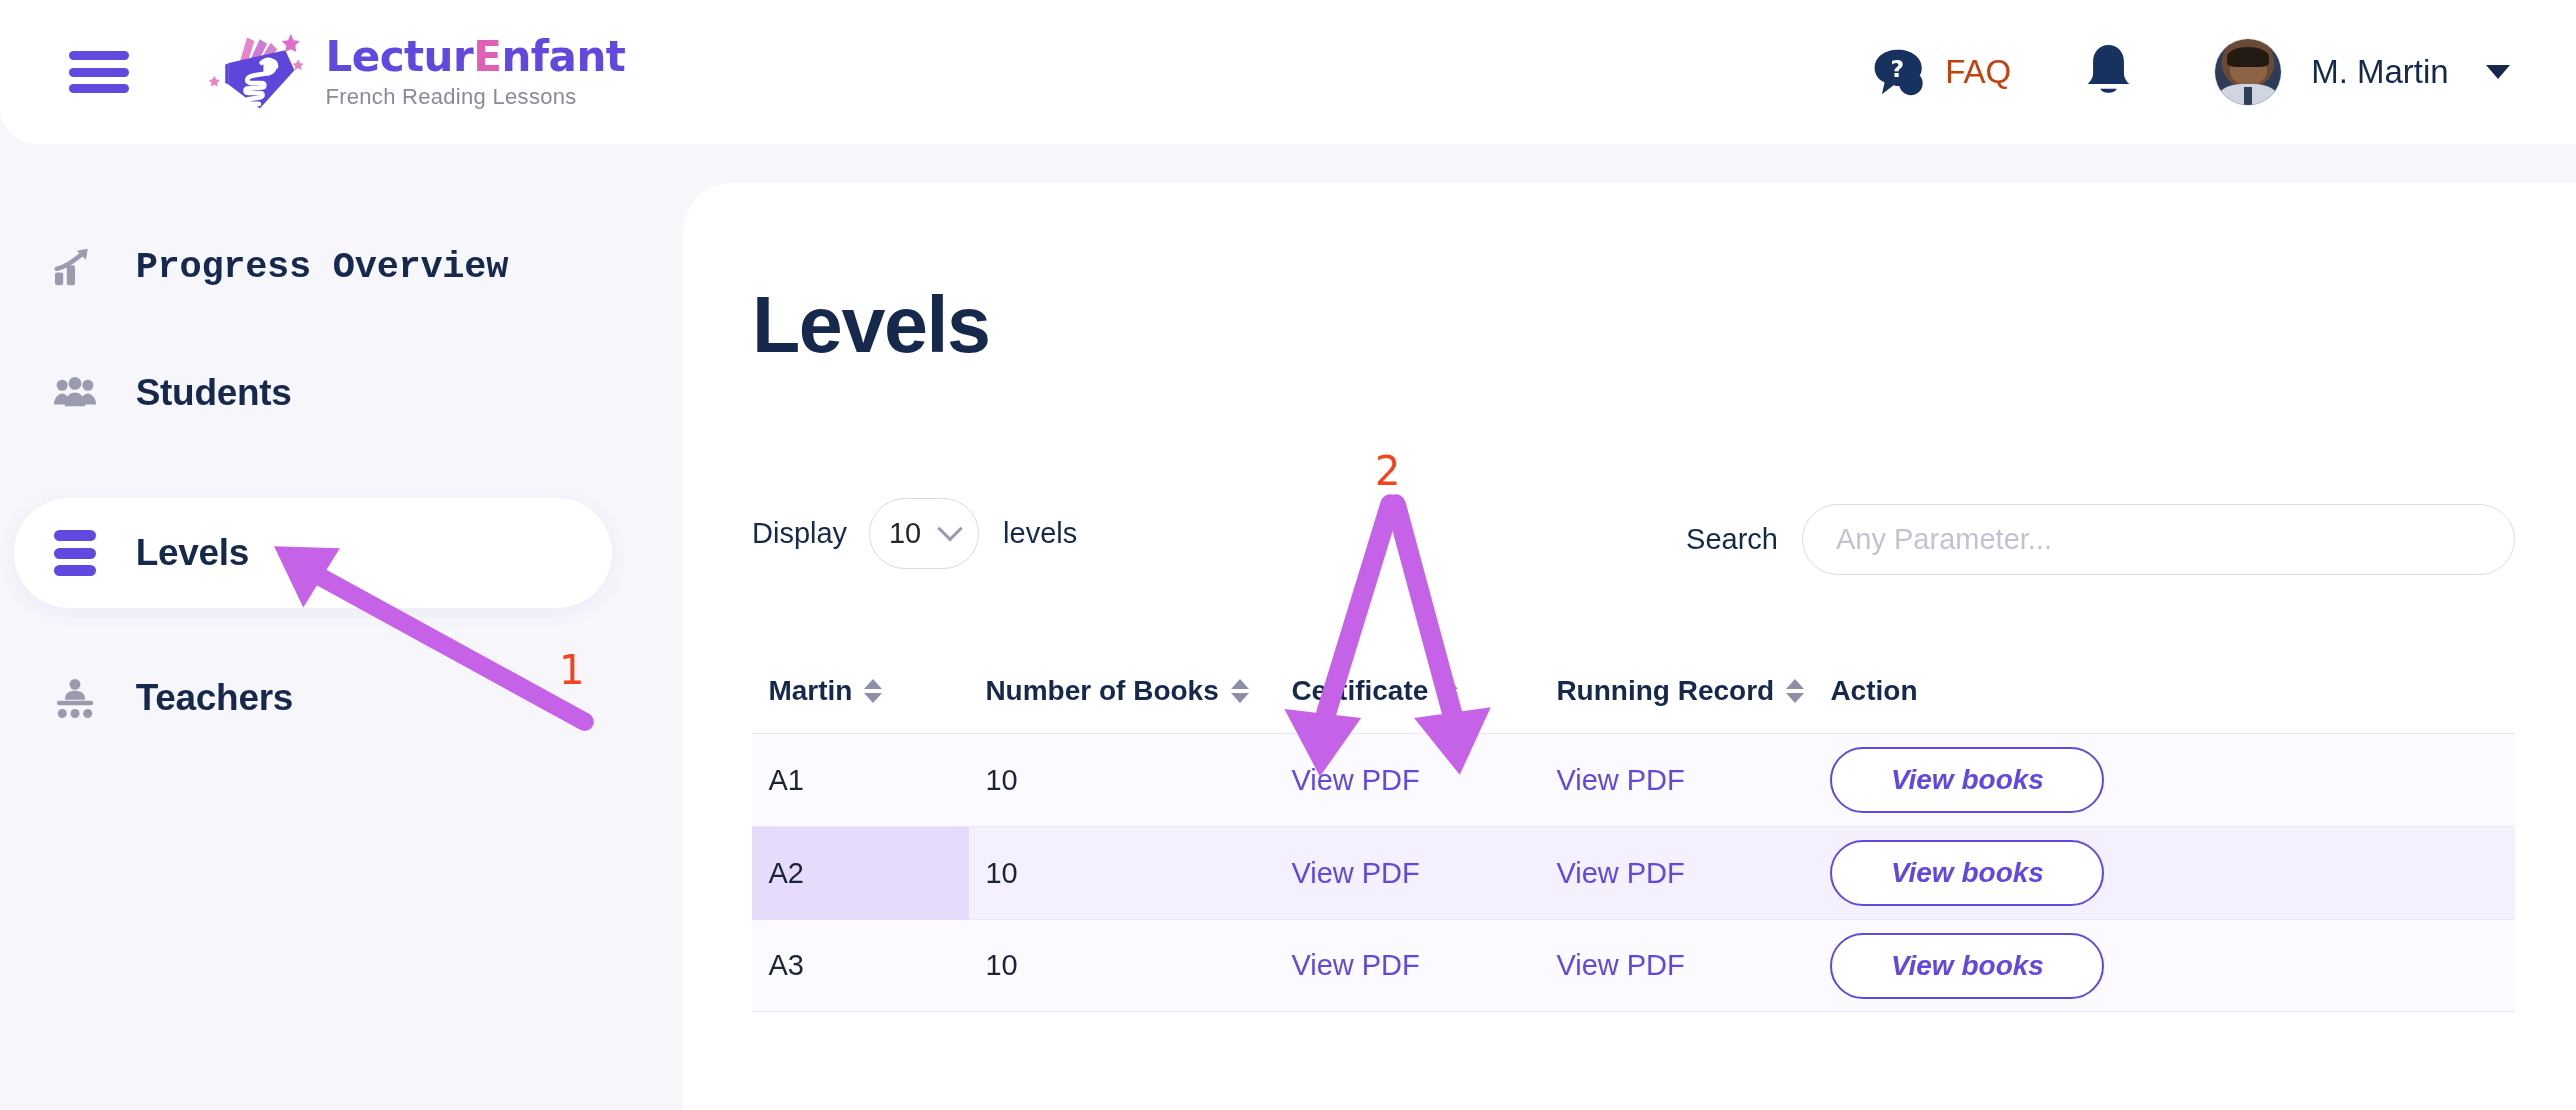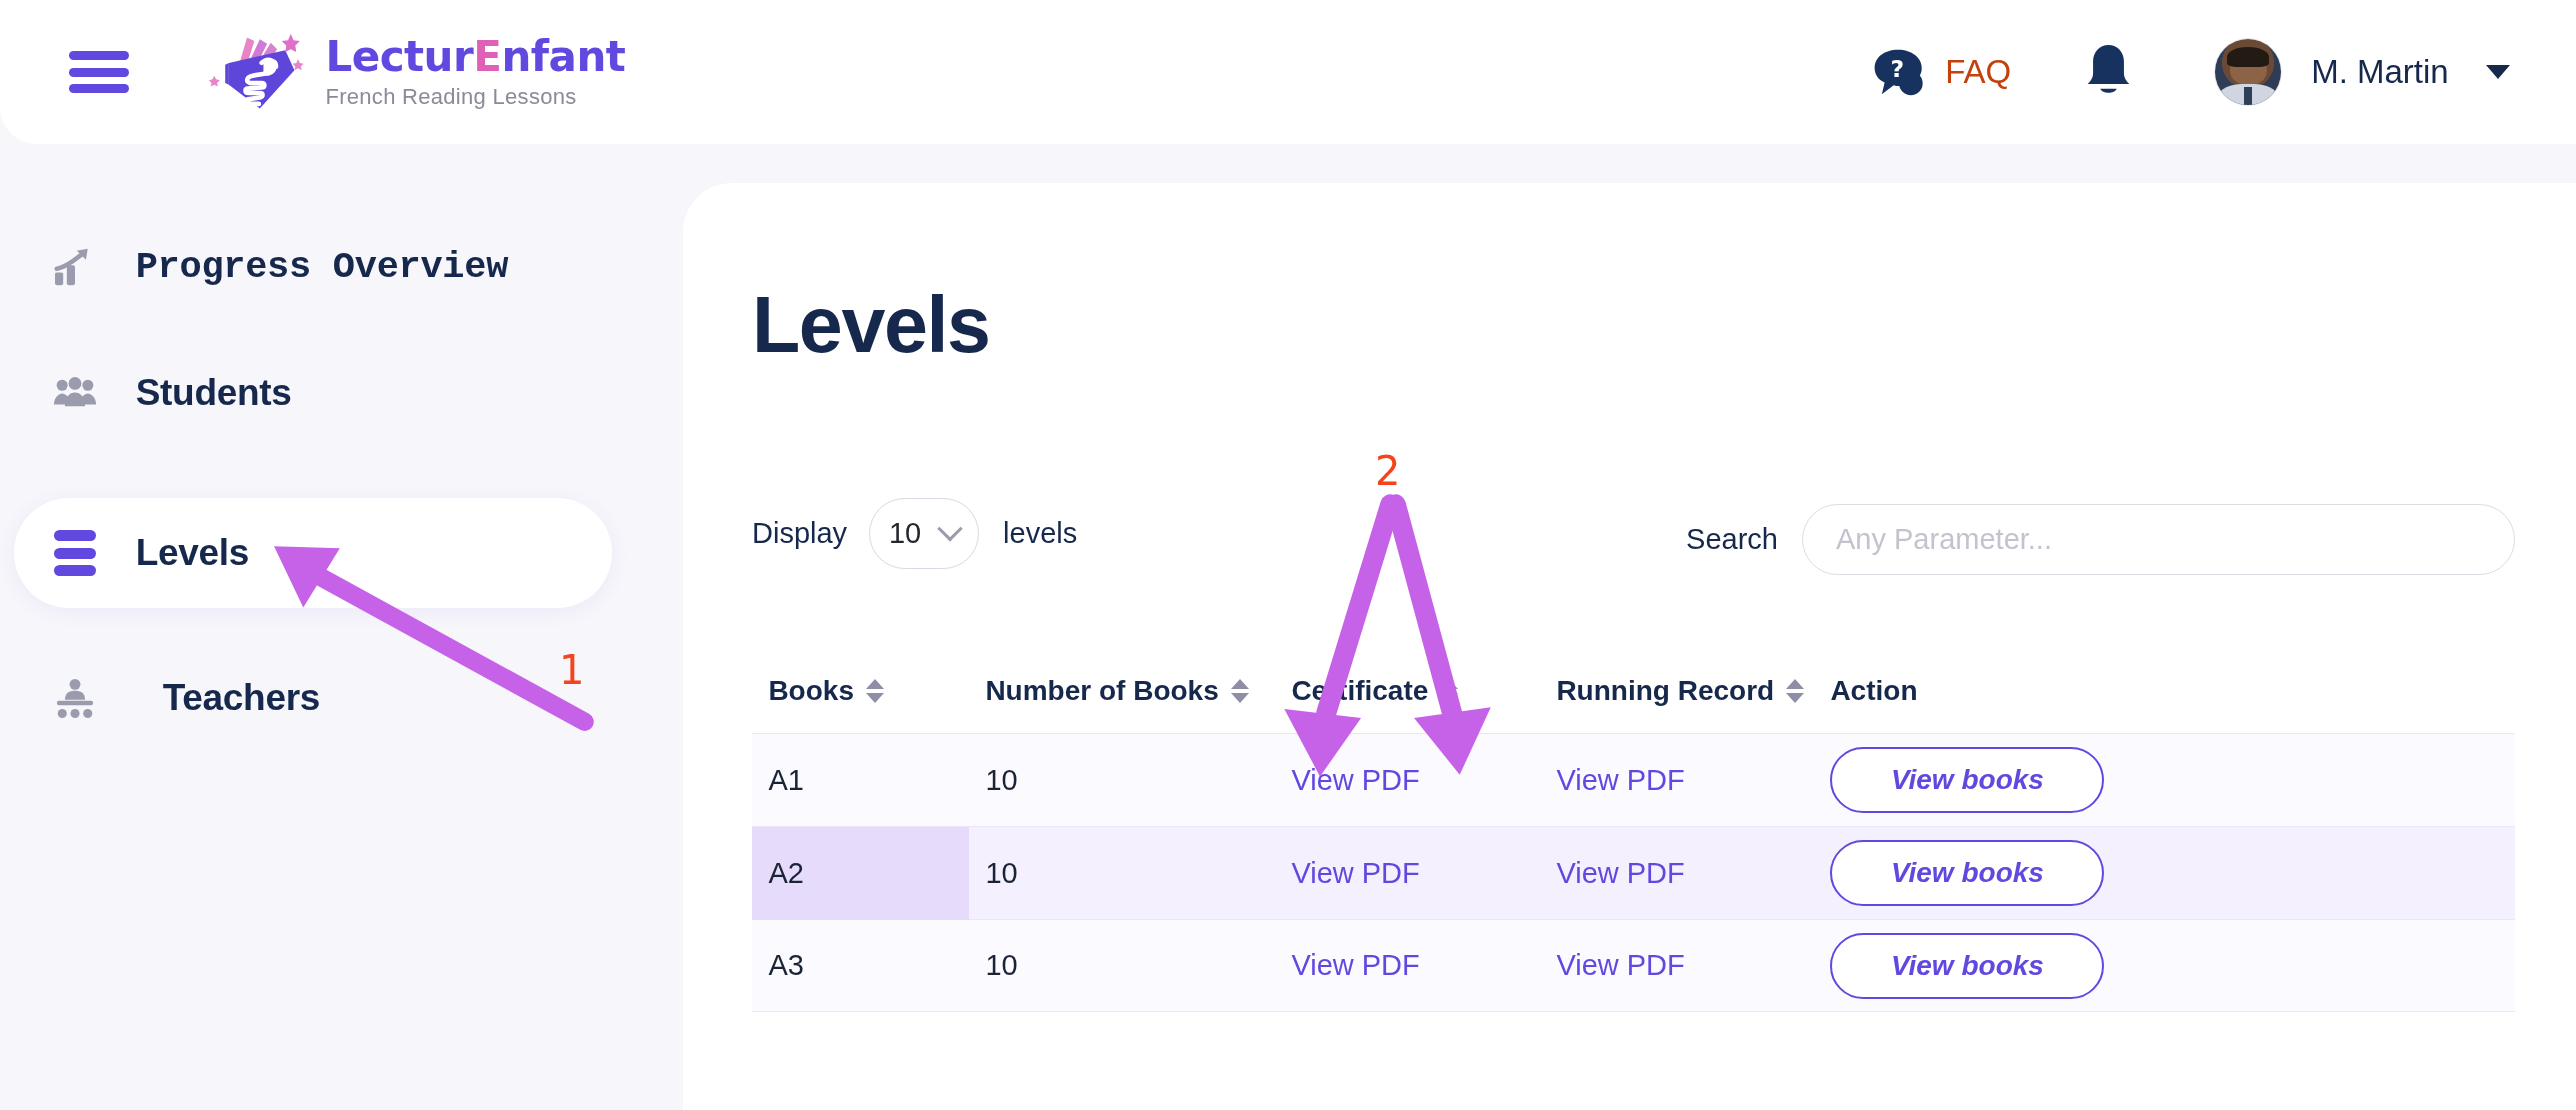--- a/index.html
+++ b/index.html
@@ -253,21 +253,21 @@
       <span class="ni-icon">
         <span class="bars-icon">
             <i></i>
             <i></i>
             <i></i>
           </span>
       </span>
       <span class="ni-label">Levels</span>
     </div>
 
-    <div class="nav-item" style="top:499px;gap:27px;">
+    <div class="nav-item" style="top:499px;">
       <span class="ni-icon">
         <svg width="44" height="40" viewBox="0 0 48 44">
           <circle cx="24" cy="7" r="6" fill="#9b9bae"></circle>
           <path d="M13 24 C13 16 18 14 24 14 C30 14 35 16 35 24 Z" fill="#9b9bae"></path>
           <rect x="4" y="25" width="40" height="5" rx="2.5" fill="#9b9bae"></rect>
           <circle cx="10" cy="39" r="5" fill="#9b9bae"></circle>
             <circle cx="24" cy="39" r="5" fill="#9b9bae"></circle>
             <circle cx="38" cy="39" r="5" fill="#9b9bae"></circle>
         </svg>
       </span>
@@ -290,21 +290,21 @@
       <div class="search-wrap">
         <span class="search-label">Search</span>
         <input class="search-input" type="text" placeholder="Any Parameter..." style="">
       </div>
     </div>
 
     <div class="table">
 
       <div class="trow thead">
         <div class="tcell c-level">
-          <span>Books</span>
+          <span>Martin</span>
           <span class="sortico">
               <i class="up"></i>
               <i class="dn"></i>
             </span>
         </div>
         <div class="tcell c-books">
           <span>Number of Books</span>
           <span class="sortico">
               <i class="up"></i>
               <i class="dn"></i>

